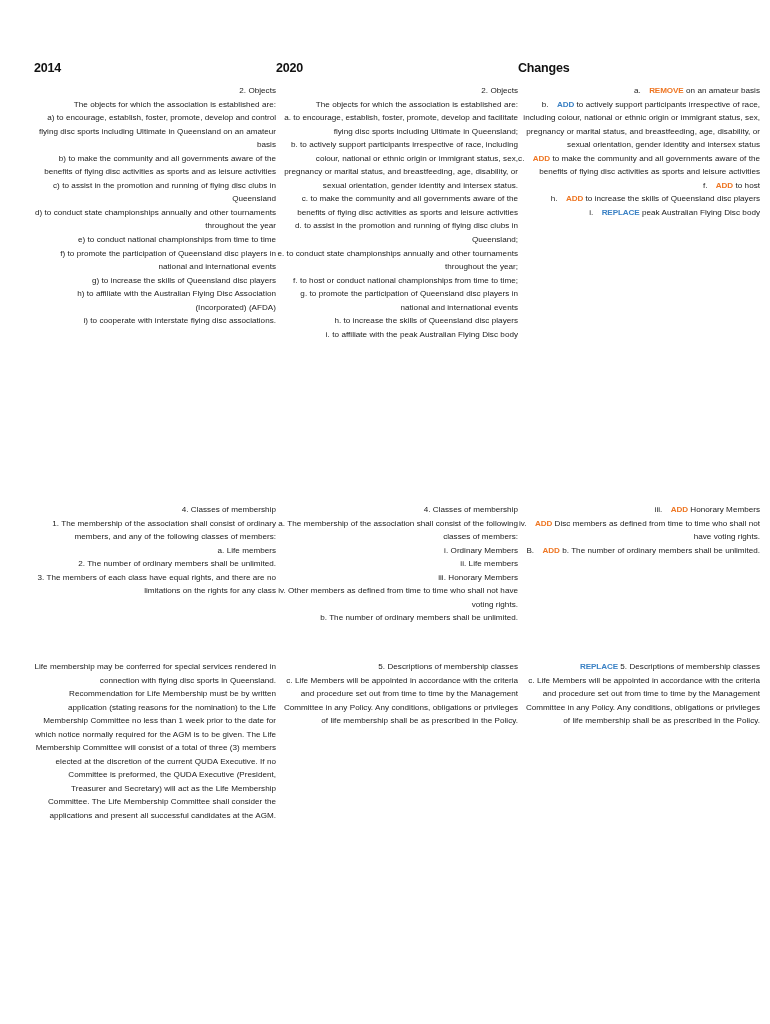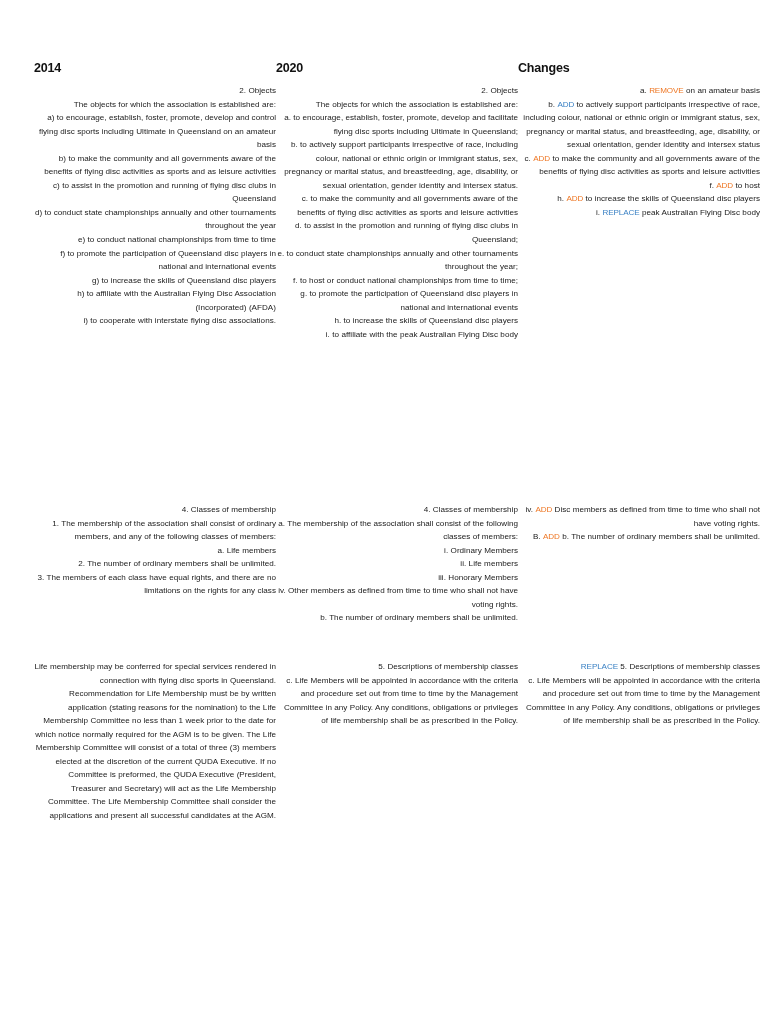--- a/index.html
+++ b/index.html
@@ -54,22 +54,23 @@
   }
   
   .section {
     position: absolute;
     left: 34px;
     width: 736px;
   }
   .section .grid { width: 736px; }
 
   .kw {
-    font-weight: normal;
+    font-weight: bold;
     letter-spacing: -0.1px;
+    margin-left: 6px;
   }
 </style>
 </head>
 <body>
 
 <div class="page">
 
   <div class="section" style="top:60px;">
     <div class="grid">
 
@@ -142,20 +143,21 @@
             <p class="para">i. Ordinary Members</p>
             <p class="para">ii. Life members</p>
             <p class="para">iii. Honorary Members</p>
             <p class="para">iv. Other members as defined from time to time who shall not have voting rights.</p>
             <p class="para">b. The number of ordinary members shall be unlimited.</p>
           </div>
       </div>
 
       <div class="col col-changes">
         <div>
+            <p class="para"><span>iii. </span><span class="kw" style="color: rgb(238, 118, 35);">ADD</span><span> Honorary Members</span></p>
             <p class="para"><span>iv. </span><span class="kw" style="color: rgb(238, 118, 35);">ADD</span><span> Disc members as defined from time to time who shall not have voting rights.</span></p>
             <p class="para"><span>B. </span><span class="kw" style="color: rgb(238, 118, 35);">ADD</span><span> b. The number of ordinary members shall be unlimited.</span></p>
           </div>
       </div>
 
     </div>
   </div>
 
   <div class="section" style="top:660px;">
     <div class="grid">

